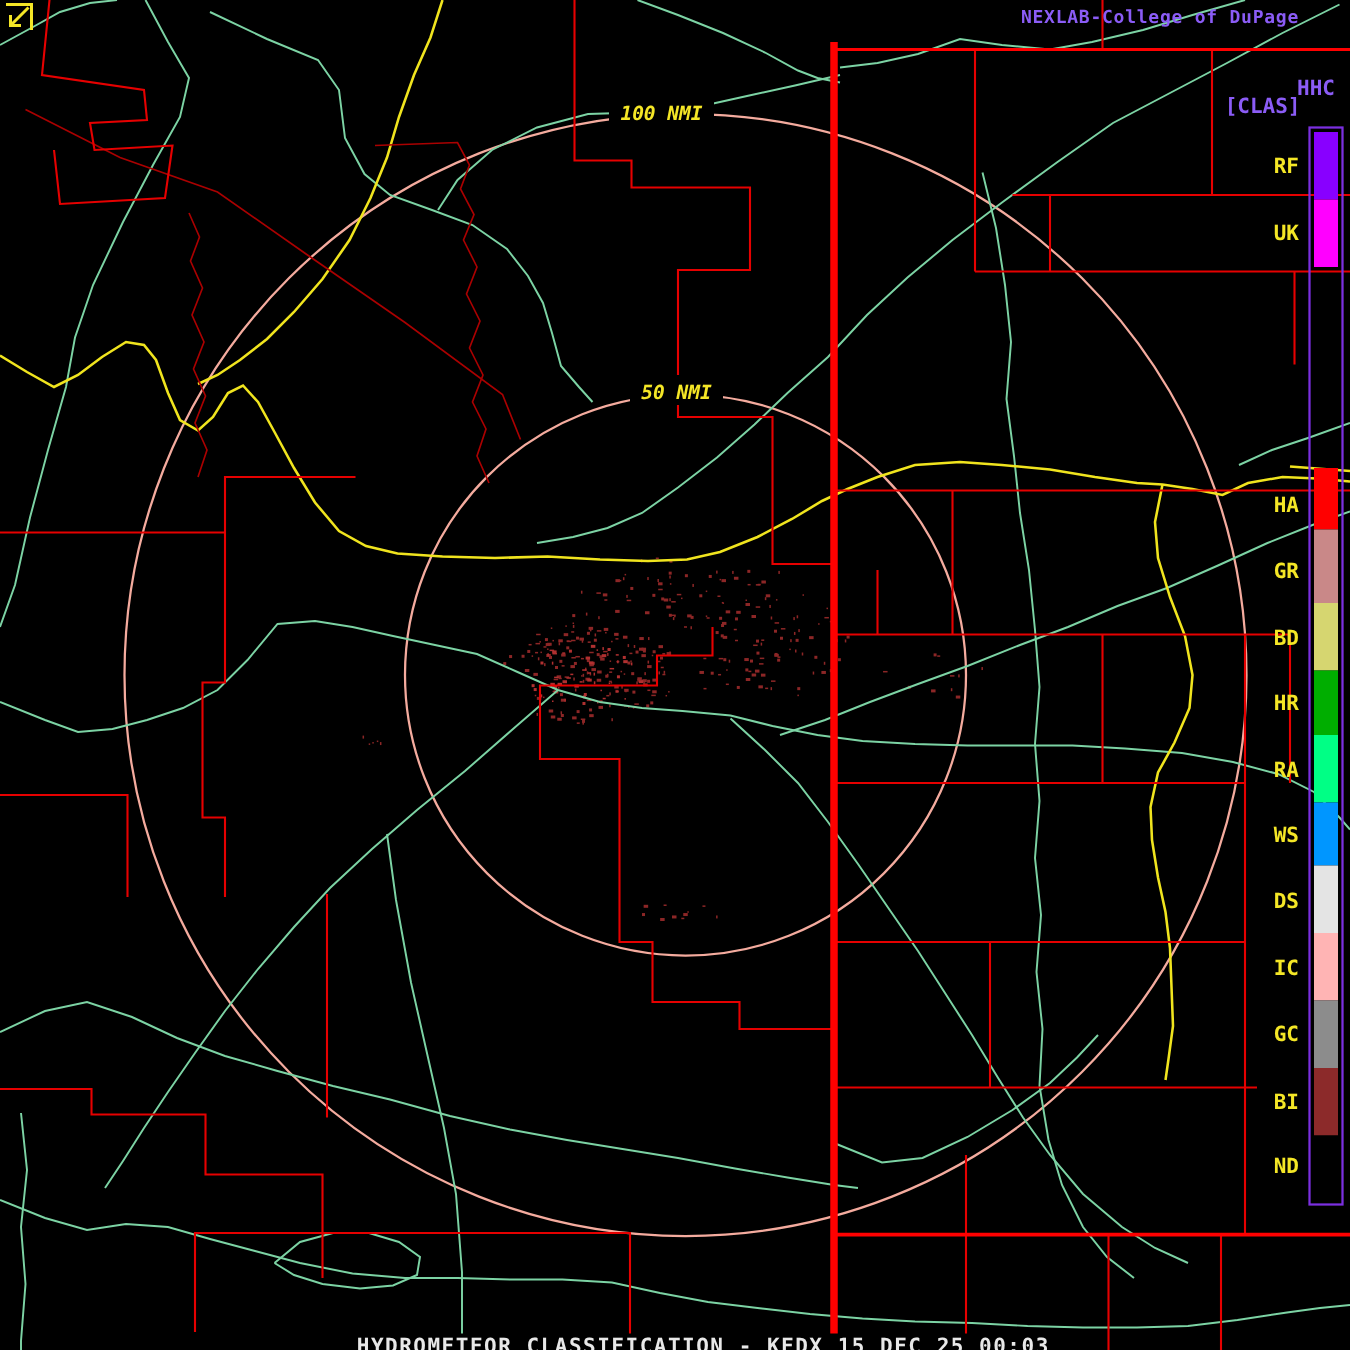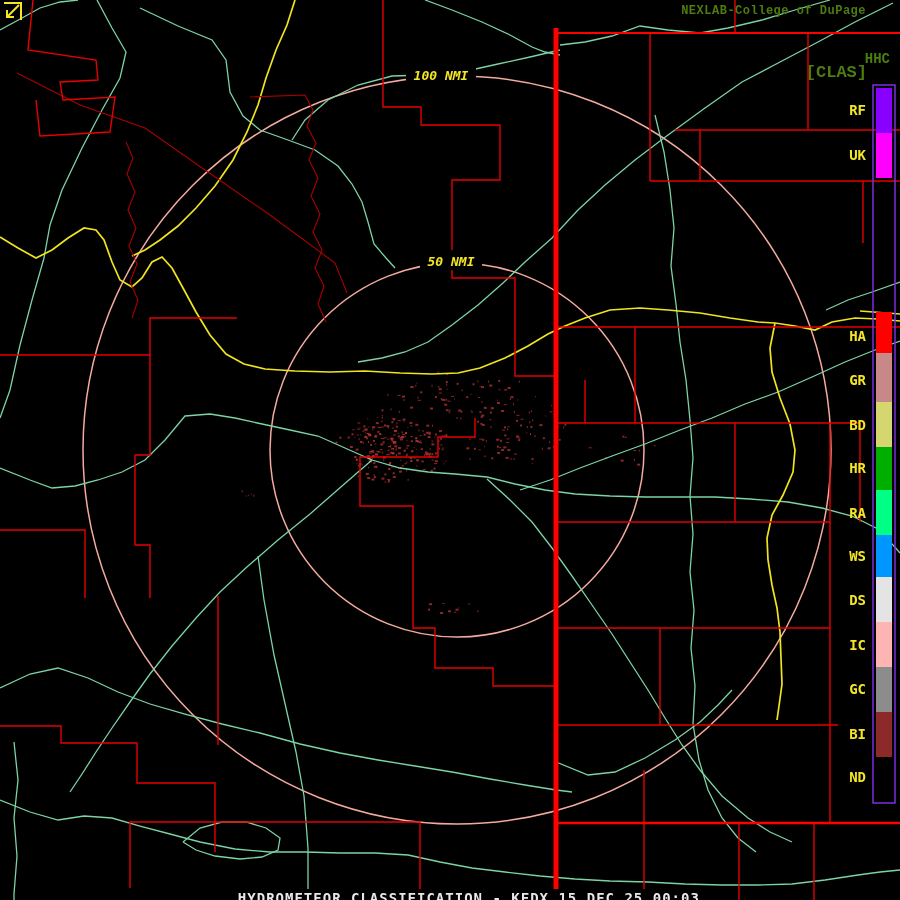--- a/index.html
+++ b/index.html
@@ -1,24 +1,24 @@
 <!DOCTYPE html>
 <html><head>
 <meta charset="utf-8">
 <style>
   html,body{margin:0;padding:0;background:#000;}
   .screen{position:relative;width:900px;height:900px;background:#000;overflow:hidden;
           font-family:"DejaVu Sans Mono","Liberation Mono",monospace;}
   .screen svg{position:absolute;left:0;top:0;}
   .ovl{position:absolute;white-space:pre;}
-  .ytext{color:#4d7c0f;font-weight:bold;font-family:Liberation Mono, monospace;}
+  .ytext{color:#8b5cf6;font-weight:bold;}
   .title{top:4px;right:34px;font-size:12px;letter-spacing:0.5px;}
   .logo{top:3px;right:7px;width:24px;height:24px;}
   .prod{top:51px;right:10px;font-size:14px;}
-  .mode{top:63px;right:33px;font-size:17px;}
+  .mode{top:63px;right:33px;font-size:14px;}
   .status{top:874px;left:0;right:0;text-align:center;font-size:14px;letter-spacing:1px;
           color:#e8e8e8;font-weight:bold;}
   .status span{background:#000;padding:1px 8px;}
   svg text{font-family:"DejaVu Sans Mono","Liberation Mono",monospace;fill:#f4e626;font-weight:bold;}
   text.ring-lab{font-size:13px;font-style:italic;}
   text.leg{font-size:14px;}
 </style>
 </head>
 <body>
 

